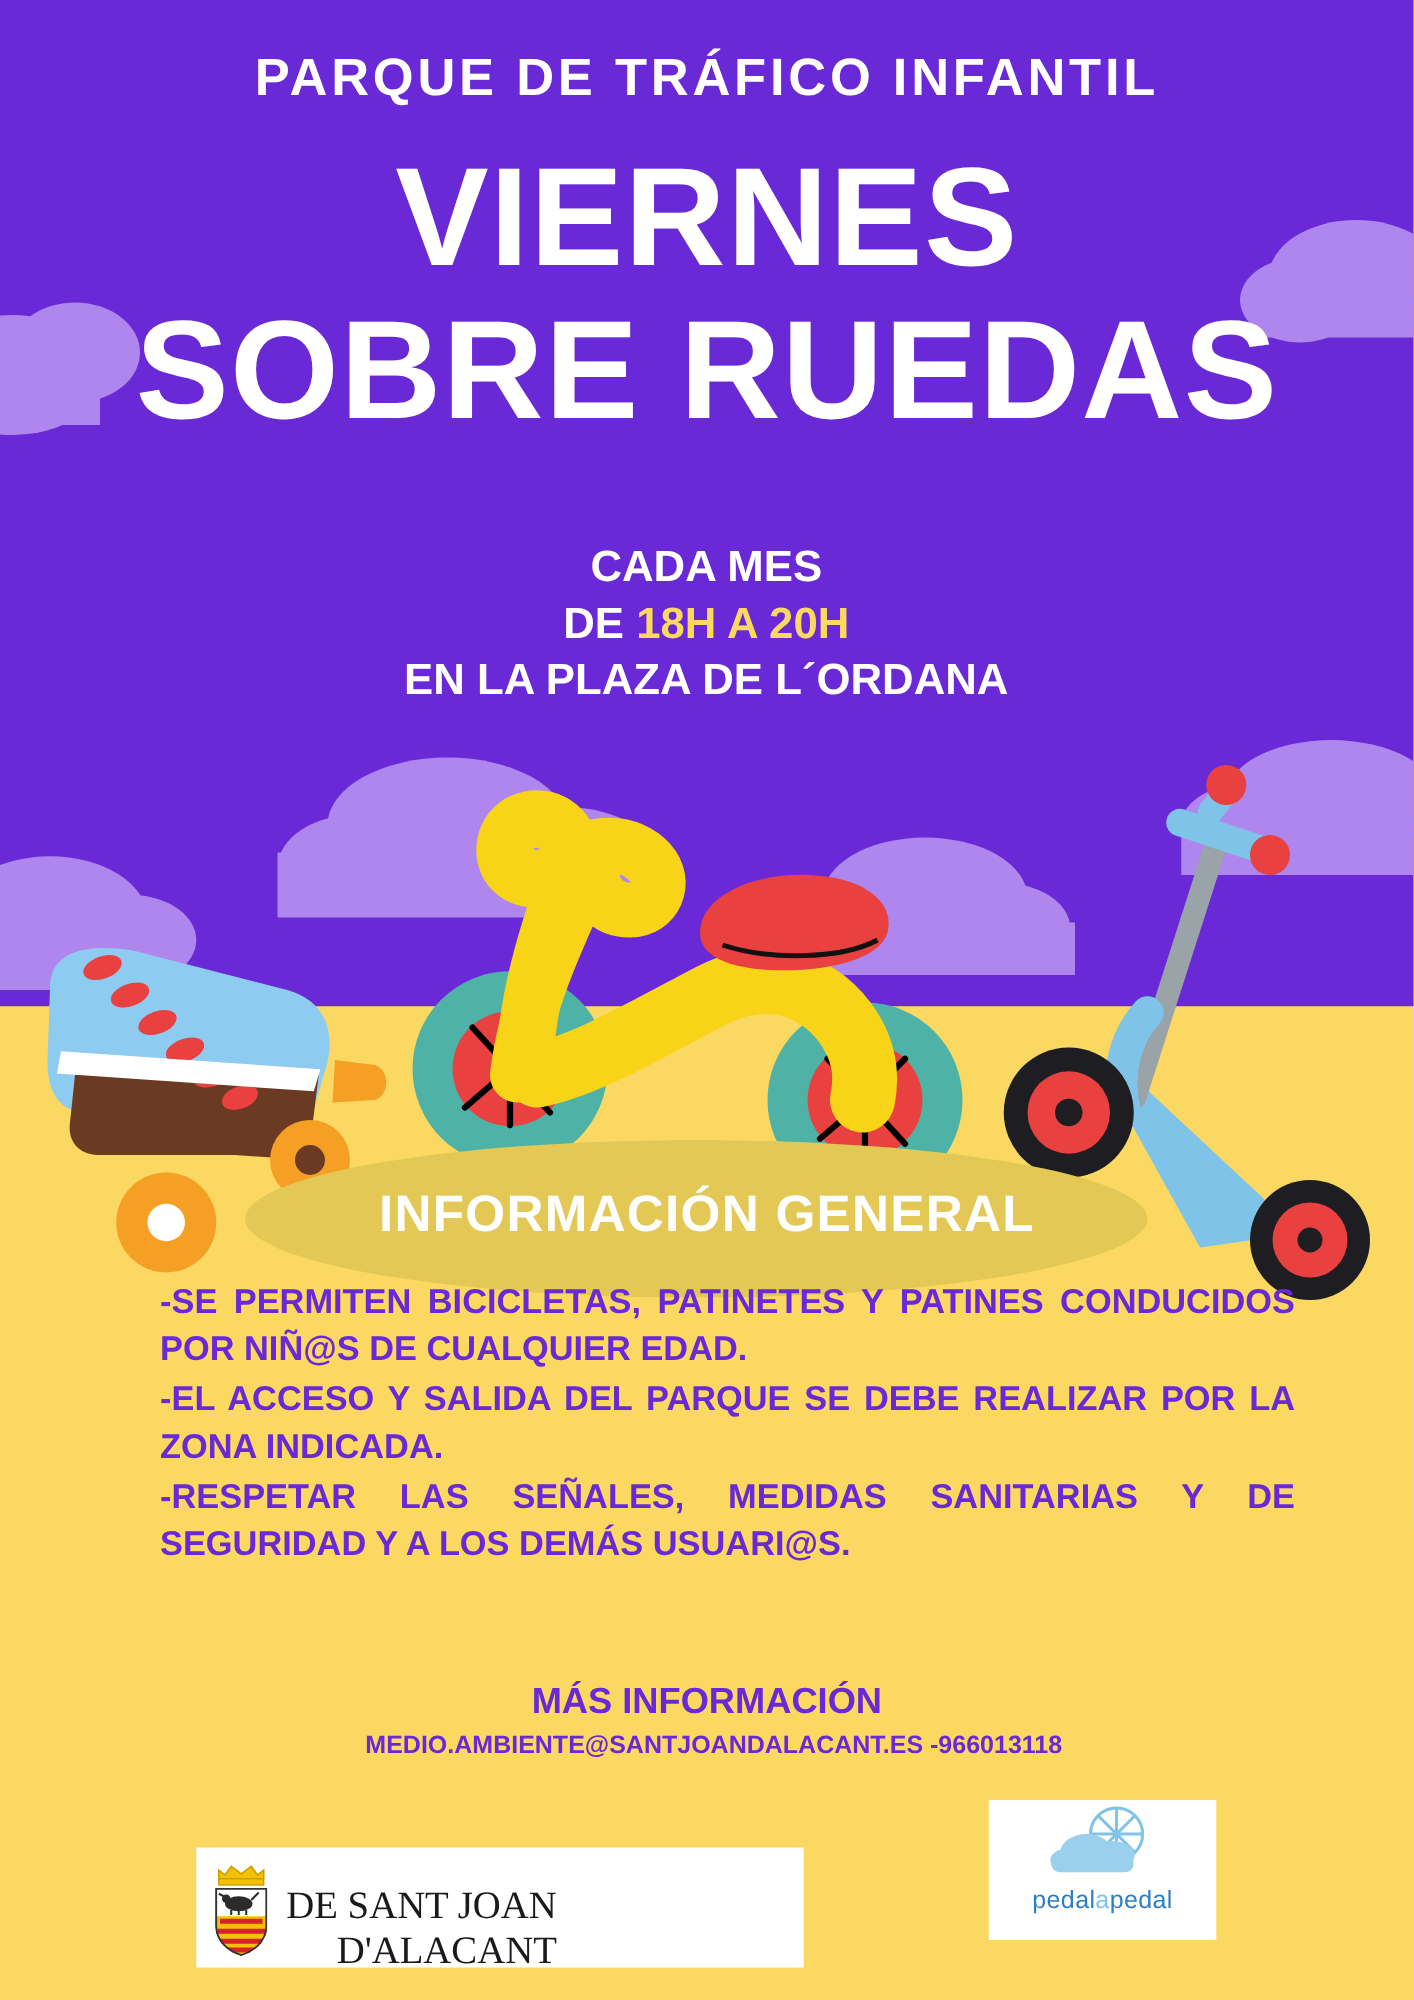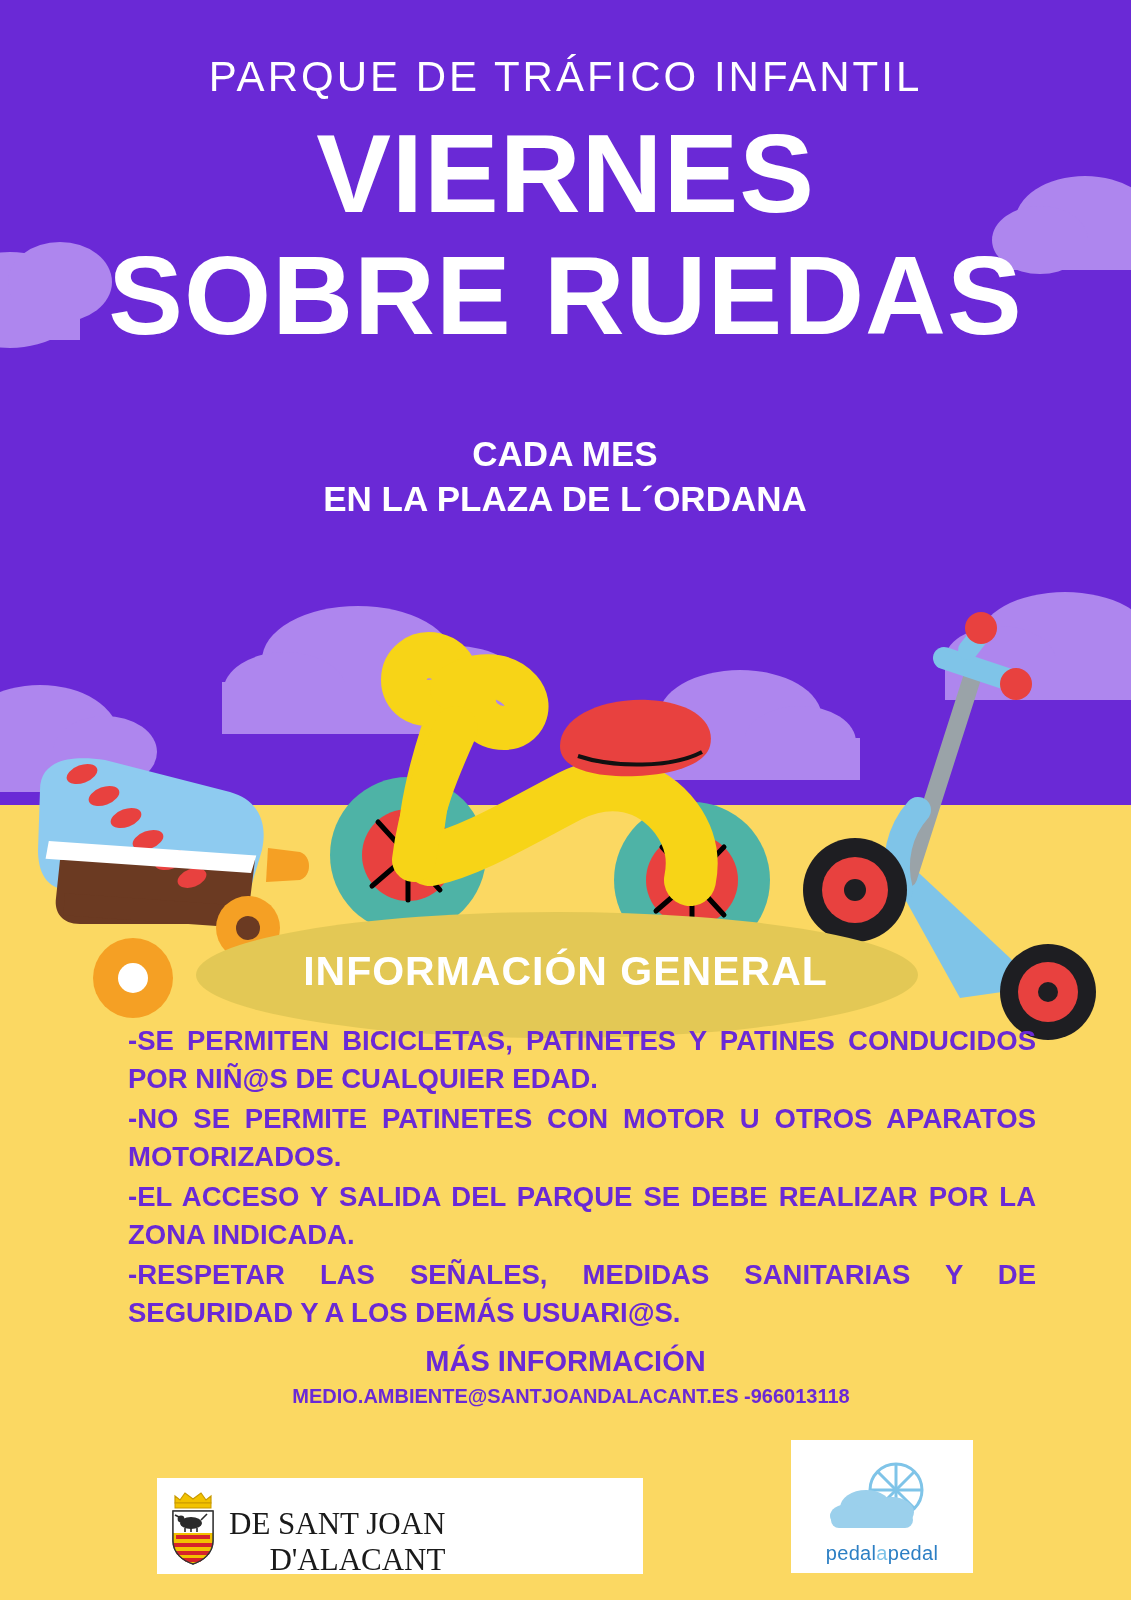--- a/index.html
+++ b/index.html
@@ -25,23 +25,22 @@
     background: #6A29D6;
     overflow: hidden;
   }
   
   .kicker {
     position: absolute;
     top: 38px; left: 0; width: 1131px;
     text-align: center;
     color: #FFFFFF;
     font-size: 42px;
-    font-weight: normal;
+    font-weight: bold;
     letter-spacing: 3px;
-    margin-top: 15px;
   }
   .title1, .title2 {
     position: absolute;
     left: 0; width: 1131px;
     text-align: center;
     color: #FFFFFF;
     font-weight: bold;
     letter-spacing: 1px;
     line-height: 1.0;
   }
@@ -130,27 +129,27 @@
   .aj-text-right {
     font-family: "Liberation Serif", serif;
     font-size: 31px;
     color: #1a1a1a;
     line-height: 1.15;
     margin-top: 32px;
   }
   .logo-pedal {
     position: absolute;
     left: 791px; top: 1440px;
-    width: 182px; height: 133px;
+    width: 182px; height: 112px;
     background: #FFFFFF;
     display: flex;
     flex-direction: column;
     align-items: center;
     justify-content: flex-end;
-    padding-bottom: 8px;
+    padding-bottom: 20px;
     text-align: right;
   }
   .pedal-text {
     font-size: 20px;
     color: #2C7FC4;
     letter-spacing: 0.3px;
   }
   .pedal-text .mid { color: #7FC4E8; }
   svg { display: block; }
 </style>
@@ -200,20 +199,21 @@
         <rect x="945" y="658" width="200" height="42"></rect>
       </g>
     </svg>
 
     <div class="kicker">PARQUE DE TRÁFICO INFANTIL</div>
     <div class="title1">VIERNES</div>
     <div class="title2">SOBRE RUEDAS</div>
 
     <div class="when">
       <span class="line-left">CADA MES</span>
+      <span class="line-left"><span>DE </span><span class="hours">18H A 20H</span></span>
       <span class="place">EN LA PLAZA DE L´ORDANA</span>
     </div>
   </div>
 
   <svg width="1131" height="1060" style="position:absolute;left:0;top:560px;">
 
     <g>
 
       <path d="M40 230 C40 200 70 195 105 200 L230 232 C258 240 268 262 262 290 L250 330 L70 330 C45 330 38 310 38 290 Z" fill="#8ECBF0"></path>
 
@@ -289,21 +289,20 @@
       <circle cx="1048" cy="432" r="30" fill="#E8413F"></circle>
       <circle cx="1048" cy="432" r="10" fill="#1E1E22"></circle>
     </g>
   </svg>
 
   <div class="ellipse"></div>
   <div class="info-heading">INFORMACIÓN GENERAL</div>
 
   <div class="rules">
     <p>-SE PERMITEN BICICLETAS, PATINETES Y PATINES CONDUCIDOS POR NIÑ@S DE CUALQUIER EDAD.</p>
-    <p>-NO SE PERMITE PATINETES CON MOTOR U OTROS APARATOS MOTORIZADOS.</p>
     <p>-EL ACCESO Y SALIDA DEL PARQUE SE DEBE REALIZAR POR LA ZONA INDICADA.</p>
     <p>-RESPETAR LAS SEÑALES, MEDIDAS SANITARIAS Y DE SEGURIDAD Y A LOS DEMÁS USUARI@S.</p>
   </div>
 
   <div class="more">MÁS INFORMACIÓN</div>
   <div class="contact">MEDIO.AMBIENTE@SANTJOANDALACANT.ES -966013118</div>
 
   <div class="logo-aj">
     <span class="aj-shield">
       <svg width="56" height="78" viewBox="0 0 56 78">

